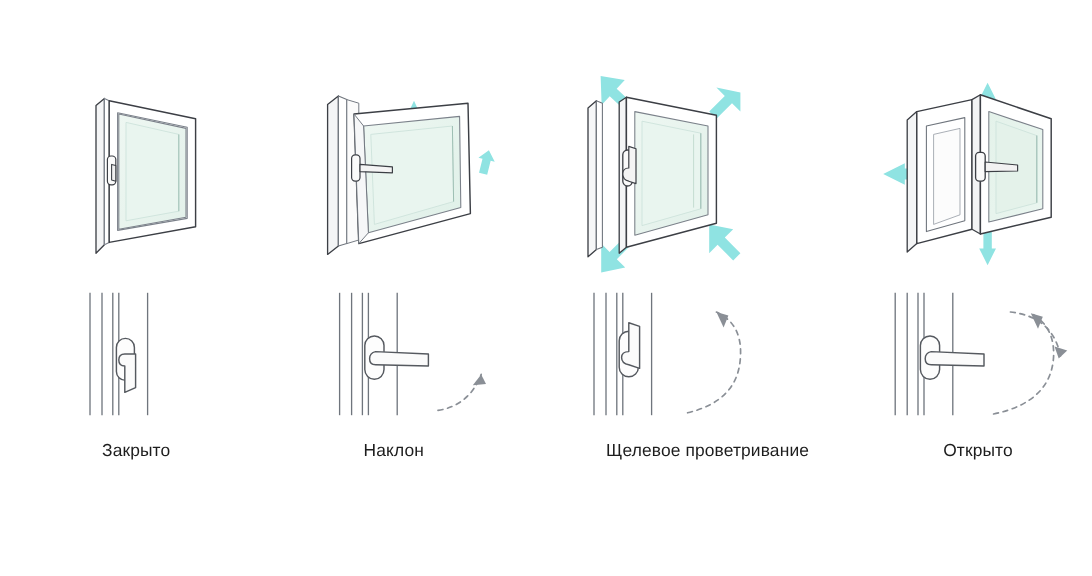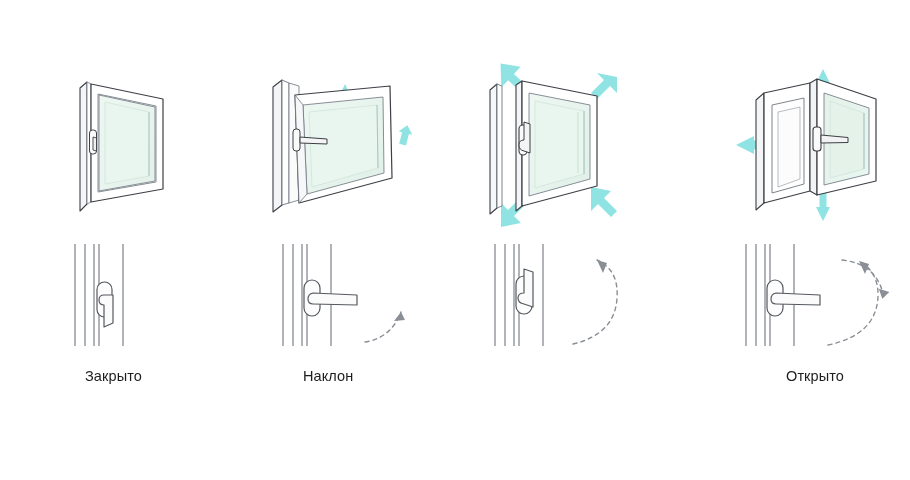--- a/index.html
+++ b/index.html
@@ -244,20 +244,21 @@
           <rect x="51" y="38" width="16" height="38" rx="8" fill="#fdfdfd" stroke="#55595f" stroke-width="1.2"></rect>
           <path d="M59,66 q-6,-1 -6,-6 q0,-5 6,-5 l0,-24 l9,3 l0,35 Z" fill="#fbfbfb" stroke="#55595f" stroke-width="1.2" stroke-linejoin="round"></path>
         </g>
         <g>
           <path d="M108,106 q42,-10 44,-46 q2,-28 -20,-38" fill="none" stroke="#8a8f96" stroke-width="1.4" stroke-dasharray="4 4" stroke-linecap="round"></path>
           <path d="M132,22 l10,3 l-4,10 Z" fill="#8a8f96"></path>
         </g>
       </svg>
     </div>
 
+    <div class="state-label lbl-3">Щелевое проветривание</div>
   </div>
 
   <div class="column col-4">
 
     <div class="window-art">
       <svg width="220" height="180" viewBox="0 0 220 180">
         <defs>
           <linearGradient id="gl4" x1="0" y1="0" x2="1" y2="1">
             <stop offset="0%" stop-color="#e4f2ea"></stop>
             <stop offset="100%" stop-color="#eaf6f0"></stop>

